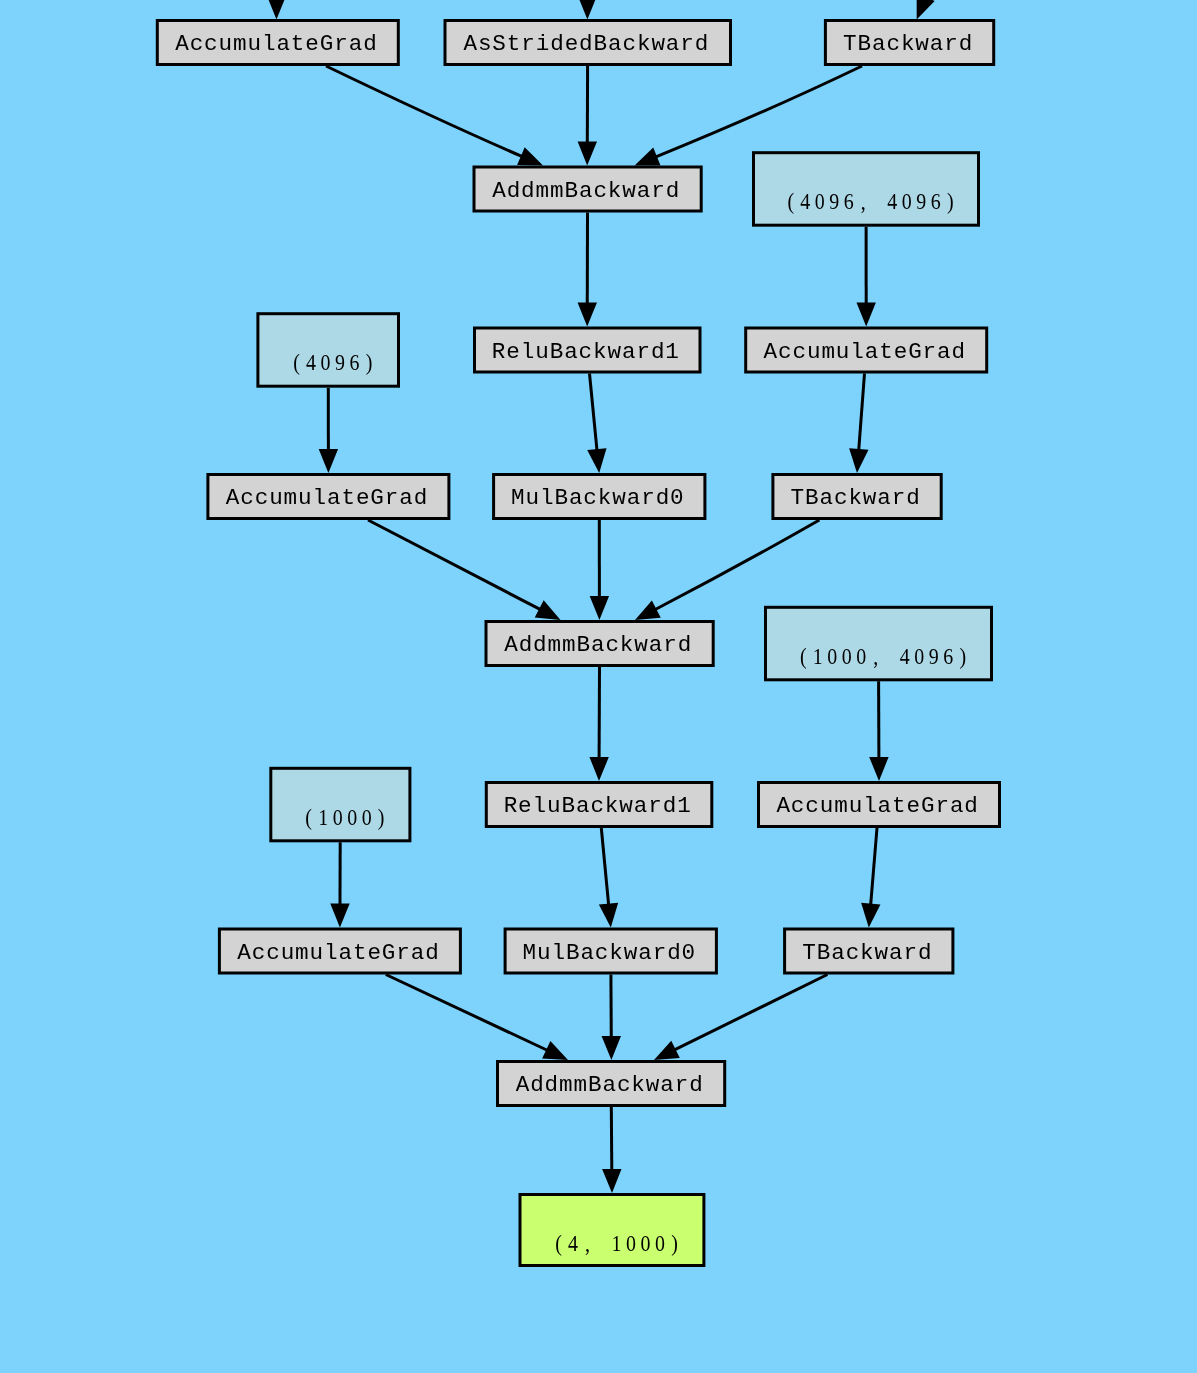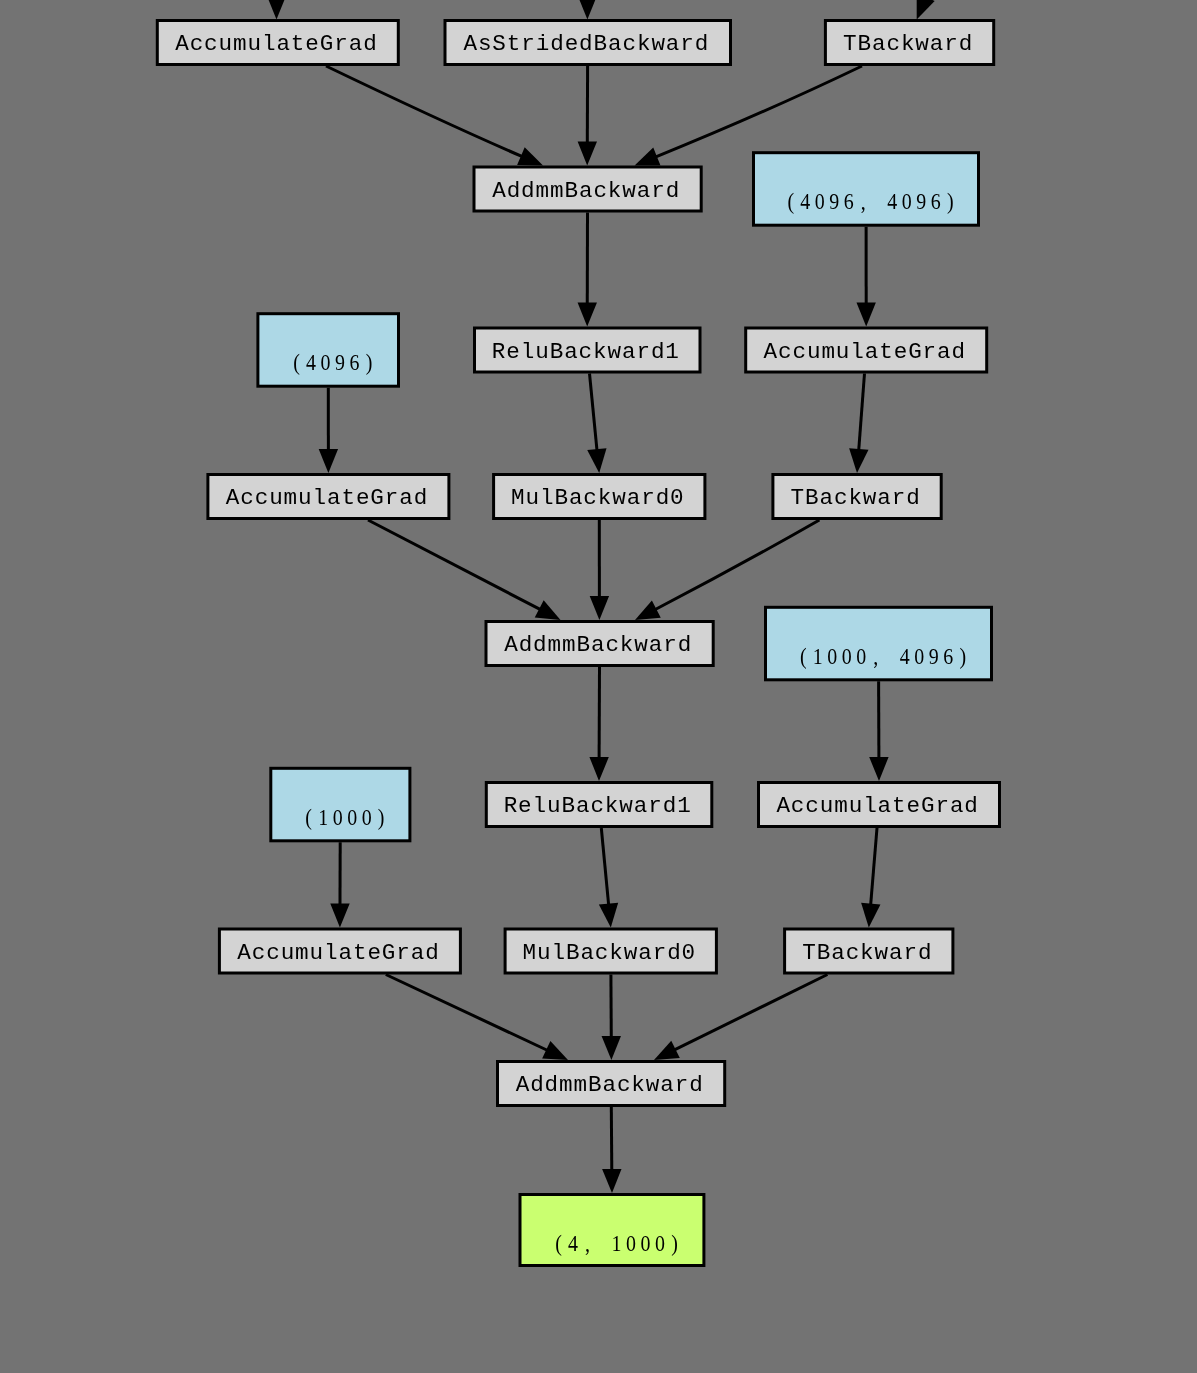--- a/index.html
+++ b/index.html
@@ -1,18 +1,18 @@
 <!DOCTYPE html>
 <html><head>
 <meta charset="utf-8">
 <title>autograd graph</title>
 <style>
   html,body{margin:0;padding:0;background:#ffffff;}
 
-  #page{position:relative;width:1197px;height:1373px;background:#737373;overflow:hidden;
+  #page{position:relative;width:1197px;height:1373px;background:#7dd3fc;overflow:hidden;
         font-family:"Liberation Mono","DejaVu Sans Mono",monospace;}
   svg#graph{filter:blur(0.4px);position:absolute;left:0;top:0;width:1197px;height:1373px;display:block;}
   .nbox{stroke:#000000;stroke-width:3;}
   .nbox.grad{fill:#d3d3d3;}
   .nbox.param{fill:#add8e6;}
   .nbox.output{fill:#caff70;}
   .nlabel{font-family:"Liberation Mono","DejaVu Sans Mono",monospace;font-size:22.6px;
           letter-spacing:0.9px;fill:#000000;text-anchor:middle;dominant-baseline:alphabetic;}
   .nlabel.num{font-family:"Liberation Serif",serif;font-size:23.2px;letter-spacing:0;}
   .edgeline{stroke:#000000;stroke-width:3;fill:none;}

